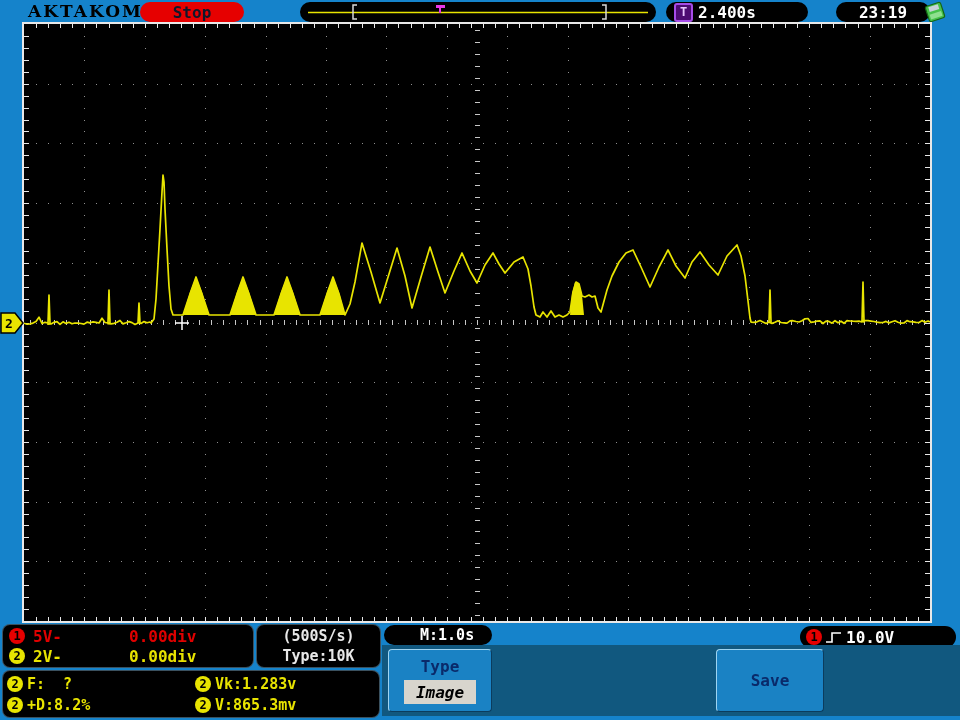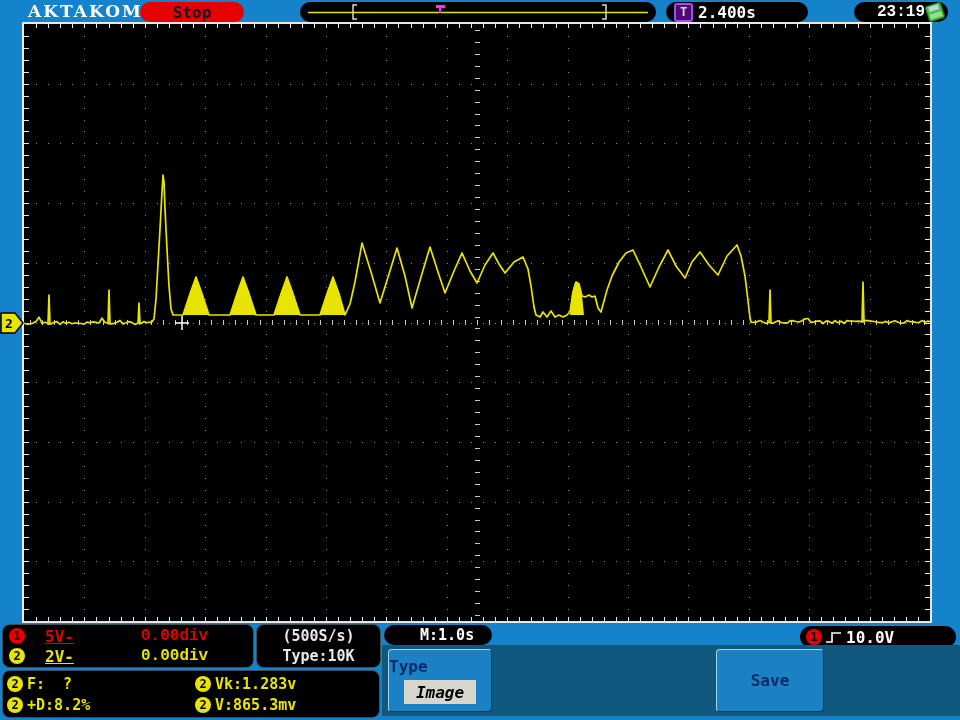--- a/index.html
+++ b/index.html
@@ -5,47 +5,47 @@
   html,body{margin:0;padding:0;}
   body{
     width:960px;height:720px;position:relative;overflow:hidden;
     background:#1583cb;
     font-family:"DejaVu Sans Mono","Liberation Mono",monospace;
   }
   .abs{position:absolute;}
   
   #brand{
     left:28px;top:1px;font-family:"DejaVu Serif","Liberation Serif",serif;
-    font-size:17px;font-weight:bold;color:#ffffff;letter-spacing:2px;
+    font-size:17px;font-weight:bold;color:#000000;letter-spacing:2px;
   }
   .pill{
     position:absolute;top:2px;height:20px;background:#000;border-radius:10px;
     display:flex;align-items:center;color:#fff;font-weight:bold;font-size:15px;
   }
   #stop-pill{left:140px;width:104px;background:#e60000;color:#0f172a;justify-content:center;font-size:16px;}
   #record-pill{left:300px;width:356px;}
   #trigtime-pill{left:666px;width:142px;padding-left:8px;gap:5px;box-sizing:border-box;font-size:16px;}
-  #clock-pill{left:854px;width:94px;justify-content:center;font-size:16px;font-family:Liberation Mono, monospace;}
+  #clock-pill{left:836px;width:94px;justify-content:center;font-size:16px;}
   #t-box-icon{
     width:15px;height:15px;border:2px solid #a64ce8;border-radius:3px;background:#4d0c72;
     color:#e9c6ff;font-size:12px;font-weight:bold;display:flex;align-items:center;justify-content:center;
   }
   #disk-icon{left:922px;top:1px;}
   
   #scope{
     left:22px;top:22px;width:906px;height:597px;background:#000;
     border:2px solid #e8e8e8;
   }
   #ch2-tag{left:0px;top:312px;}
   
   .blackbox{position:absolute;background:#000;border-radius:8px;border:1px solid rgba(130,180,210,.45);box-sizing:border-box;}
   #ch-box{left:2px;top:624px;width:252px;height:44px;display:flex;flex-direction:column;justify-content:space-around;padding:1px 6px;}
   .ch-row{display:flex;align-items:center;height:20px;font-size:16px;font-weight:bold;}
-  .ch-row .scale{margin-left:20px;width:58px;text-decoration:underline;}
-  .ch-row .offset{margin-left:38px;font-family:Liberation Mono, monospace;}
+  .ch-row .scale{margin-left:8px;width:58px;}
+  .ch-row .offset{margin-left:38px;}
   .ch1c{color:#e00000;}
   .ch2c{color:#e8e400;}
   .numcircle{
     width:16px;height:16px;border-radius:50%;color:#000;font-size:12px;font-weight:bold;
     display:flex;align-items:center;justify-content:center;flex:0 0 auto;
   }
   .ncred{background:#e60000;}
   .ncyel{background:#e8e400;}
   #acq-box{left:256px;top:624px;width:125px;height:44px;display:flex;flex-direction:column;align-items:center;justify-content:space-around;
     color:#e8e8e8;font-size:15px;font-weight:bold;padding:1px 0;}
@@ -57,21 +57,21 @@
   #menu-band{left:382px;top:645px;width:578px;height:71px;background:#11587f;}
   #meas-box{left:2px;top:670px;width:378px;height:48px;display:grid;grid-template-columns:188px 1fr;grid-template-rows:1fr 1fr;padding:2px 4px;}
   .meas-cell{display:flex;align-items:center;gap:4px;}
   .meas-text{color:#e8e400;font-size:15px;font-weight:bold;white-space:pre;}
   .menu-btn{
     position:absolute;background:#1a82c4;border-radius:4px;
     border-top:1px solid #9dd4f2;border-left:1px solid #9dd4f2;
     border-right:1px solid #0b3c5e;border-bottom:1px solid #0b3c5e;
     box-sizing:border-box;color:#0a2a6a;font-weight:bold;font-size:16px;
   }
-  #type-btn{left:388px;top:649px;width:104px;height:63px;}
+  #type-btn{left:388px;top:649px;width:104px;height:63px;text-align:center;}
   #type-btn .btn-title{margin-top:7px;}
   #image-value{
     width:72px;height:24px;margin:4px auto 0;background:#d8d5cd;color:#000;
     display:flex;align-items:center;justify-content:center;font-size:16px;font-weight:bold;font-style:italic;
   }
   #save-btn{left:716px;top:649px;width:108px;height:63px;display:flex;align-items:center;justify-content:center;}
 </style>
 </head>
 <body>
 

